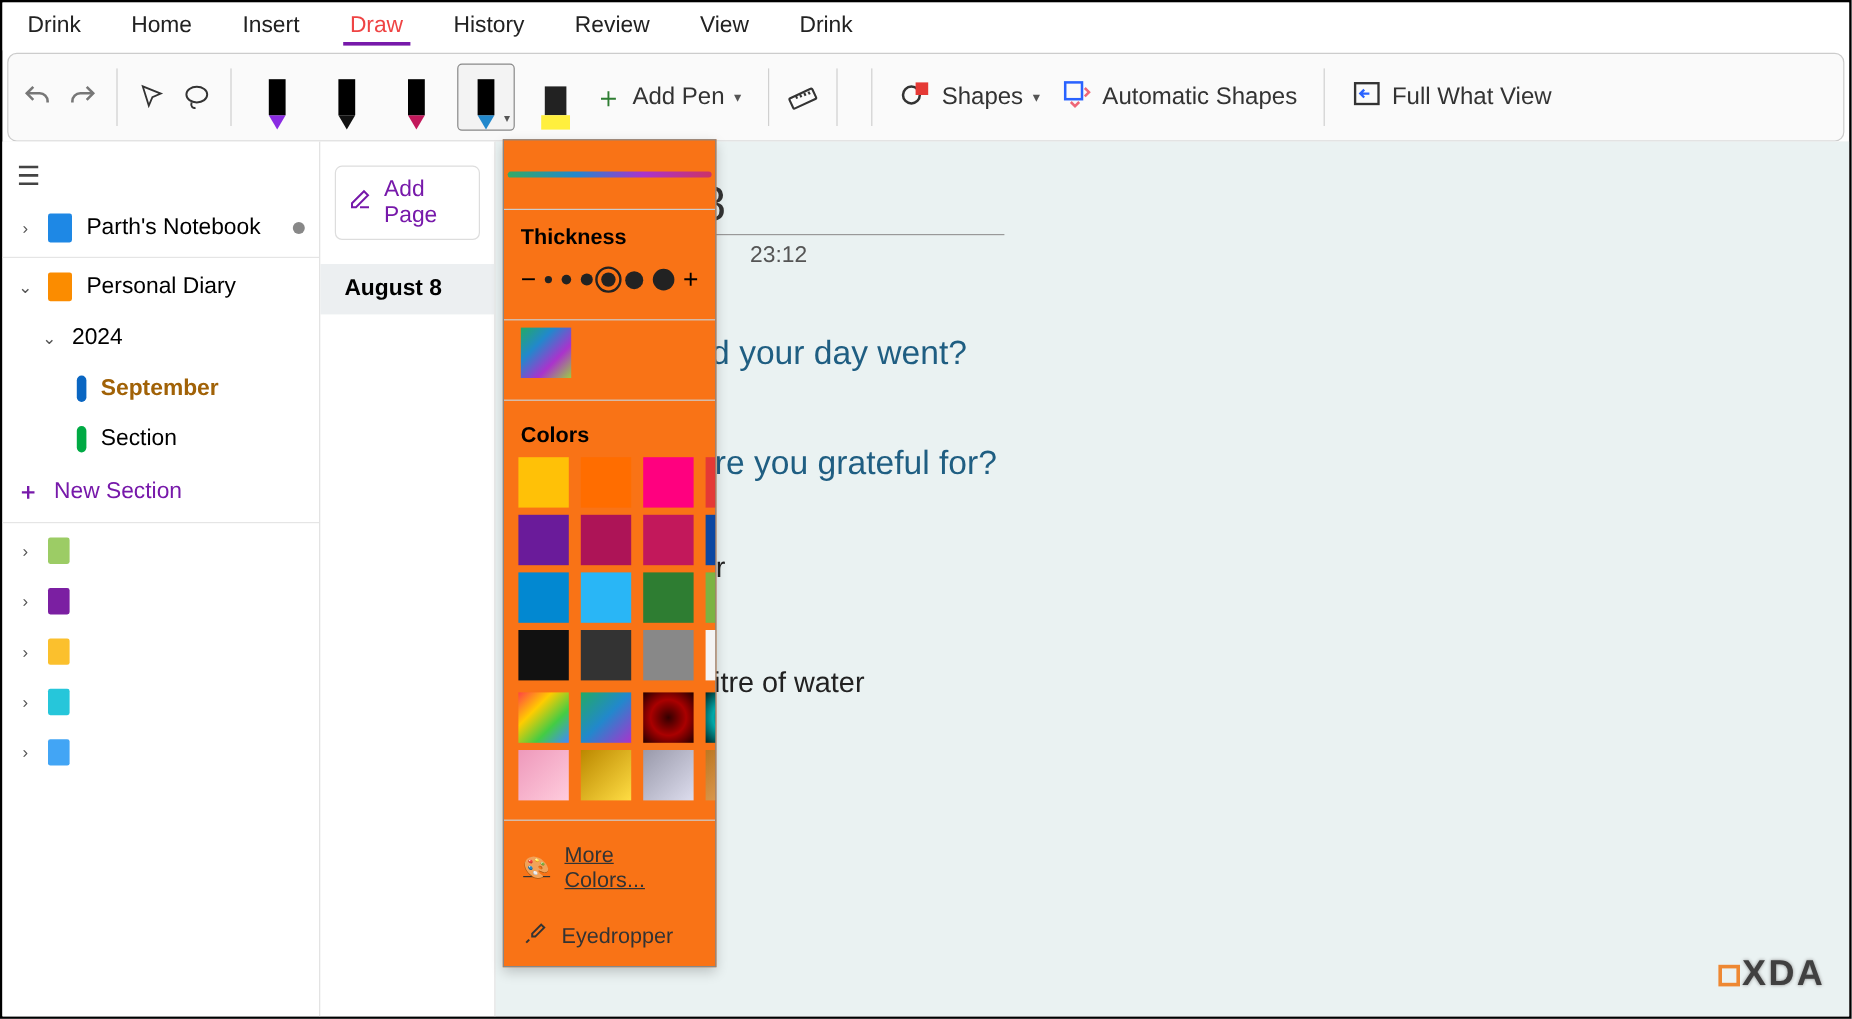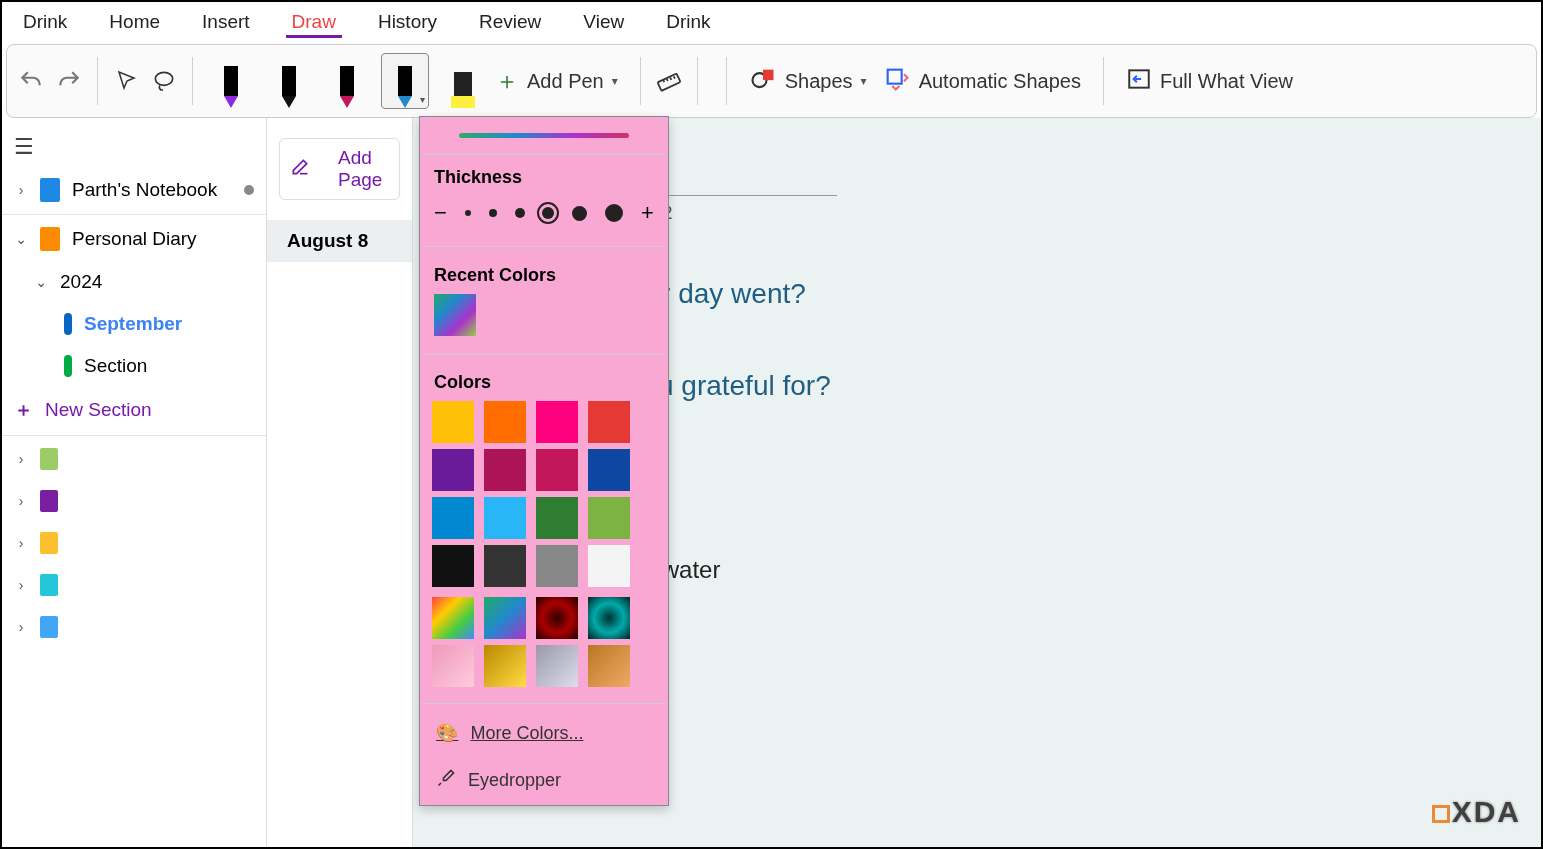--- a/index.html
+++ b/index.html
@@ -33,46 +33,46 @@
   .hambar { padding: 8px 12px; }
   
   
   .sidebar { width: 265px; background: #fff; border-right: 1px solid #ddd; display: flex; flex-direction: column; font-size: 19px; padding-top: 8px; }
   .sb-row { display: flex; align-items: center; gap: 12px; padding: 10px 12px; cursor: pointer; }
   .sb-row .chev { width: 14px; text-align: center; color: #555; font-size: 14px; }
   .nb-icon { width: 20px; height: 24px; border-radius: 2px; display: inline-block; }
   .sb-divider { height: 1px; background: #e5e5e5; margin: 2px 0; }
   .sb-row.indent1 { padding-left: 32px; }
   .sb-row.indent2 { padding-left: 62px; }
-  .sb-row.bold { font-weight: 600; color: #3b82f6; }
+  .sb-row.bold { font-weight: 600; color: #a16207; }
   .sec-tab { width: 8px; height: 22px; border-radius: 4px; }
   .new-sec { color: #7719aa; }
   .new-sec .plus { color: #7719aa; font-weight: bold; }
   .nb-mini { width: 18px; height: 22px; border-radius: 2px; }
   .unsync { width: 10px; height: 10px; background: #888; border-radius: 50%; margin-left: auto; }
   
   
   .pagecol { width: 146px; background: #fff; border-right: 1px solid #ddd; padding-top: 20px; }
-  .add-page-btn { margin: 0 12px 20px 12px; border: 1px solid #ddd; border-radius: 6px; padding: 8px 10px; color: #7719aa; display: flex; align-items: center; gap: 28px; font-size: 19px; }
+  .add-page-btn { margin: 0 12px 20px 12px; border: 1px solid #ddd; border-radius: 6px; padding: 8px 10px; color: #7719aa; display: flex; align-items: center; gap: 10px; font-size: 19px; }
   .page-item { padding: 10px 20px; font-size: 19px; }
   .page-item.sel { background: #eceff1; font-weight: 600; }
   
   
   .canvas { flex: 1; background: #eaf2f2; padding: 30px 34px; position: relative; }
   .page-title { font-size: 40px; color: #333; border-bottom: 1px solid #999; display: inline-block; min-width: 390px; padding-bottom: 2px; }
   .page-meta { margin-top: 6px; font-size: 19px; color: #555; display: flex; gap: 46px; }
   .q { color: #1f5e82; font-size: 28px; margin-left: 60px; }
   .q1 { margin-top: 54px; }
   .q2 { margin-top: 60px; }
   .todos { margin-top: 58px; margin-left: 22px; }
   .todo { display: flex; align-items: center; gap: 16px; font-size: 24px; color: #222; margin-bottom: 4px; }
   .cb { width: 22px; height: 22px; border: 2px solid #b33; background: #fff; }
   
   
-  .pen-pop { position: absolute; left: 417px; top: 114px; width: 250px; background: #f9a8d4; border: 1px solid #888; z-index: 50; box-shadow: 0 4px 10px rgba(0,0,0,.2); display: flex; flex-direction: column; max-height: 690px; overflow: hidden; }
+  .pen-pop { position: absolute; left: 417px; top: 114px; width: 178px; background: #f97316; border: 1px solid #888; z-index: 50; box-shadow: 0 4px 10px rgba(0,0,0,.2); display: flex; flex-direction: column; max-height: 690px; overflow: hidden; }
   .pop-preview { height: 58px; display: flex; align-items: center; justify-content: center; border-bottom: 1px solid #ccc; }
   .pop-preview-line { width: 170px; height: 5px; background: linear-gradient(90deg,#3a6,#28c,#a3c,#c36); border-radius: 4px; }
   .pop-h { font-weight: 600; padding: 12px 14px 8px; font-size: 18px; }
   .thick-row { display: flex; align-items: center; justify-content: space-between; padding: 4px 14px 14px; }
   .dot { background: #222; border-radius: 50%; }
   .dot.sel { outline: 2px solid #222; outline-offset: 3px; }
   .recent { padding: 0 14px 12px; }
   .swatch { width: 42px; height: 42px; }
   .color-grid { display: grid; grid-template-columns: repeat(4, 46px); gap: 6px; padding: 0 12px 10px; }
   .pop-sep { height: 1px; background: #ccc; margin: 6px 0; }
@@ -303,21 +303,20 @@
     <span style="font-size:22px;">−</span>
     <span class="dot" style="width:6px;height:6px;"></span>
     <span class="dot" style="width:8px;height:8px;"></span>
     <span class="dot" style="width:10px;height:10px;"></span>
     <span class="dot sel" style="width:12px;height:12px;"></span>
     <span class="dot" style="width:15px;height:15px;"></span>
     <span class="dot" style="width:18px;height:18px;"></span>
     <span style="font-size:22px;">+</span>
   </div>
   <div class="pop-sep"></div>
-  <div class="pop-h">Recent Colors</div>
   <div class="recent">
       <div class="swatch" style="background:linear-gradient(135deg,#2a6,#28c,#a3c,#9c4);"></div>
     </div>
   <div class="pop-sep"></div>
   <div class="pop-h">Colors</div>
   <div class="color-grid" id="palette">
       <div class="swatch" style="background: rgb(255, 193, 7);"></div>
       <div class="swatch" style="background: rgb(255, 109, 0);"></div>
       <div class="swatch" style="background: rgb(255, 0, 127);"></div>
       <div class="swatch" style="background: rgb(229, 57, 53);"></div>

